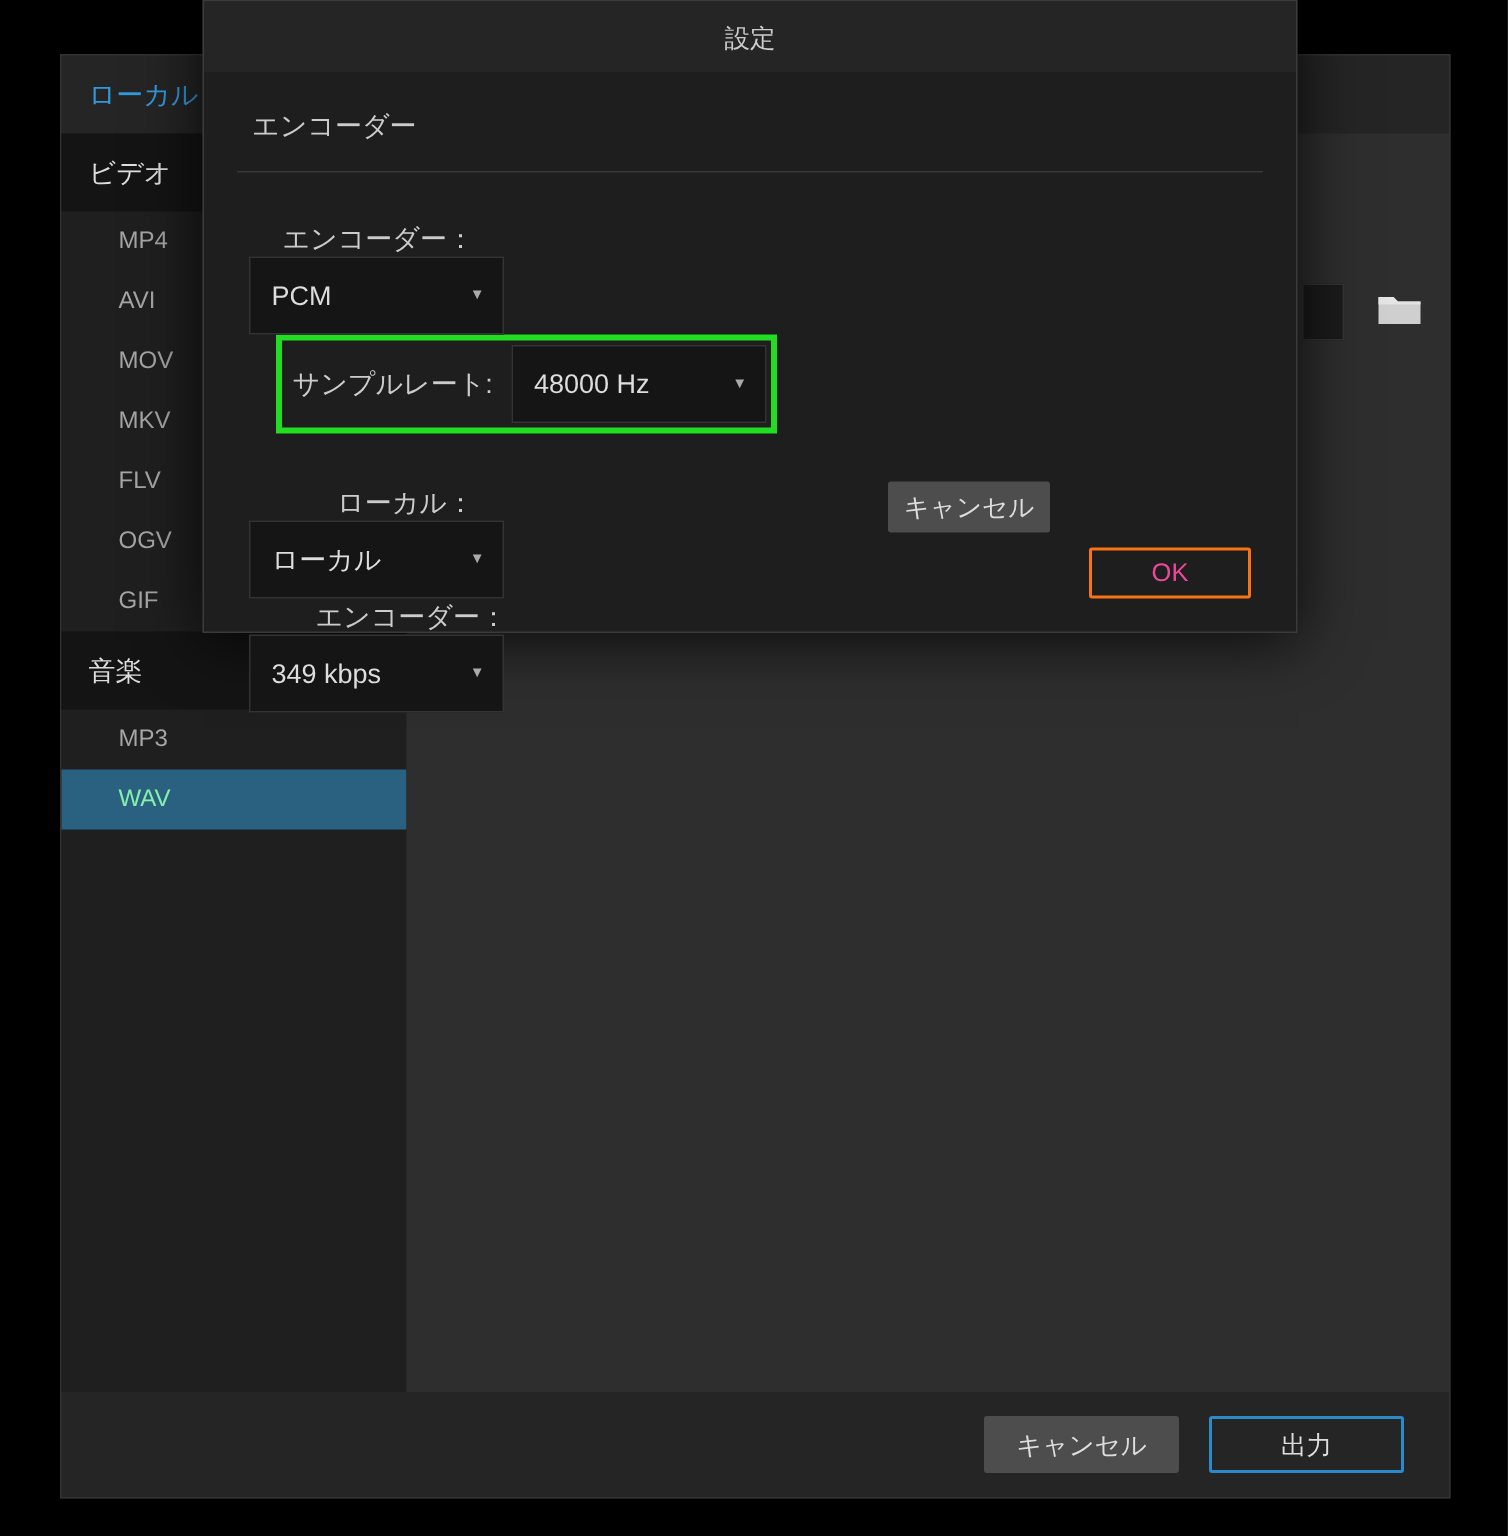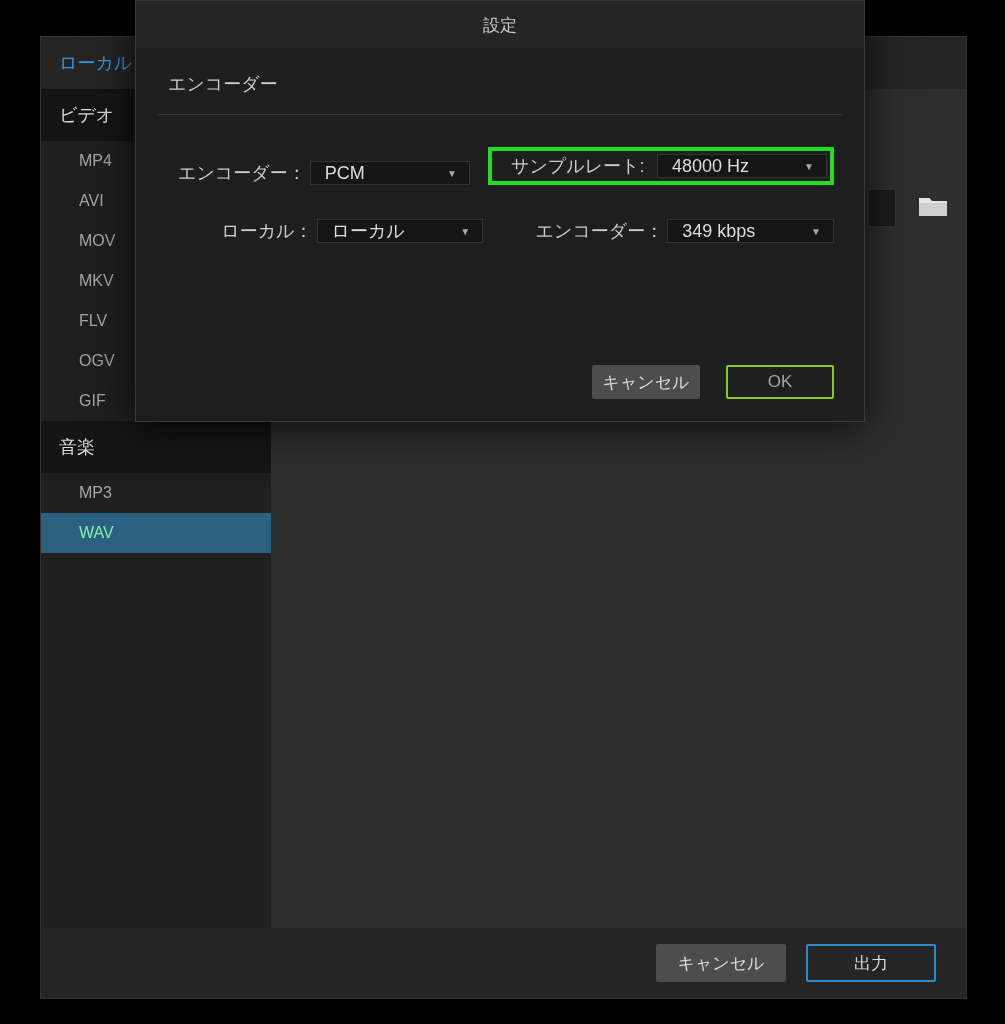--- a/index.html
+++ b/index.html
@@ -144,40 +144,40 @@
       margin: 0 22px;
     }
     .modal-form {
       padding: 32px 30px 10px;
       display: flex;
       flex-direction: column;
       gap: 34px;
     }
     .form-row {
       display: flex;
-      align-items: flex-end;
+      align-items: flex-start;
+      flex-direction: column;
     }
     .form-label {
       width: 154px;
       text-align: right;
       color: #ccc;
       font-size: 18px;
       padding-right: 4px;
     }
     .form-label-right {
       width: 176px;
       text-align: right;
       color: #ccc;
       font-size: 18px;
       padding-right: 4px;
-      margin-left: 12px;
     }
     .select {
       width: 170px;
-      height: 24px;
+      height: 52px;
       background: #151515;
       border: 1px solid #333;
       color: #ddd;
       display: flex;
       align-items: center;
       padding: 0 14px;
       cursor: pointer;
       position: relative;
     }
     .select .caret {
@@ -216,22 +216,23 @@
       color: #ddd;
       font-size: 17px;
       cursor: pointer;
       border-radius: 2px;
       display: flex;
       align-items: center;
       justify-content: center;
     }
     .modal-btn.primary {
       background: transparent;
-      border: 2px solid #84cc16;
-      color: #a3a3a3;
+      border: 2px solid #f97316;
+      color: #ec4899;
+      margin-top: 44px;
     }
   </style>
 </head>
 <body>
 
 <div class="main-window">
   <div class="top-tabs">
     <span class="top-tab">ローカル</span>
   </div>
 

